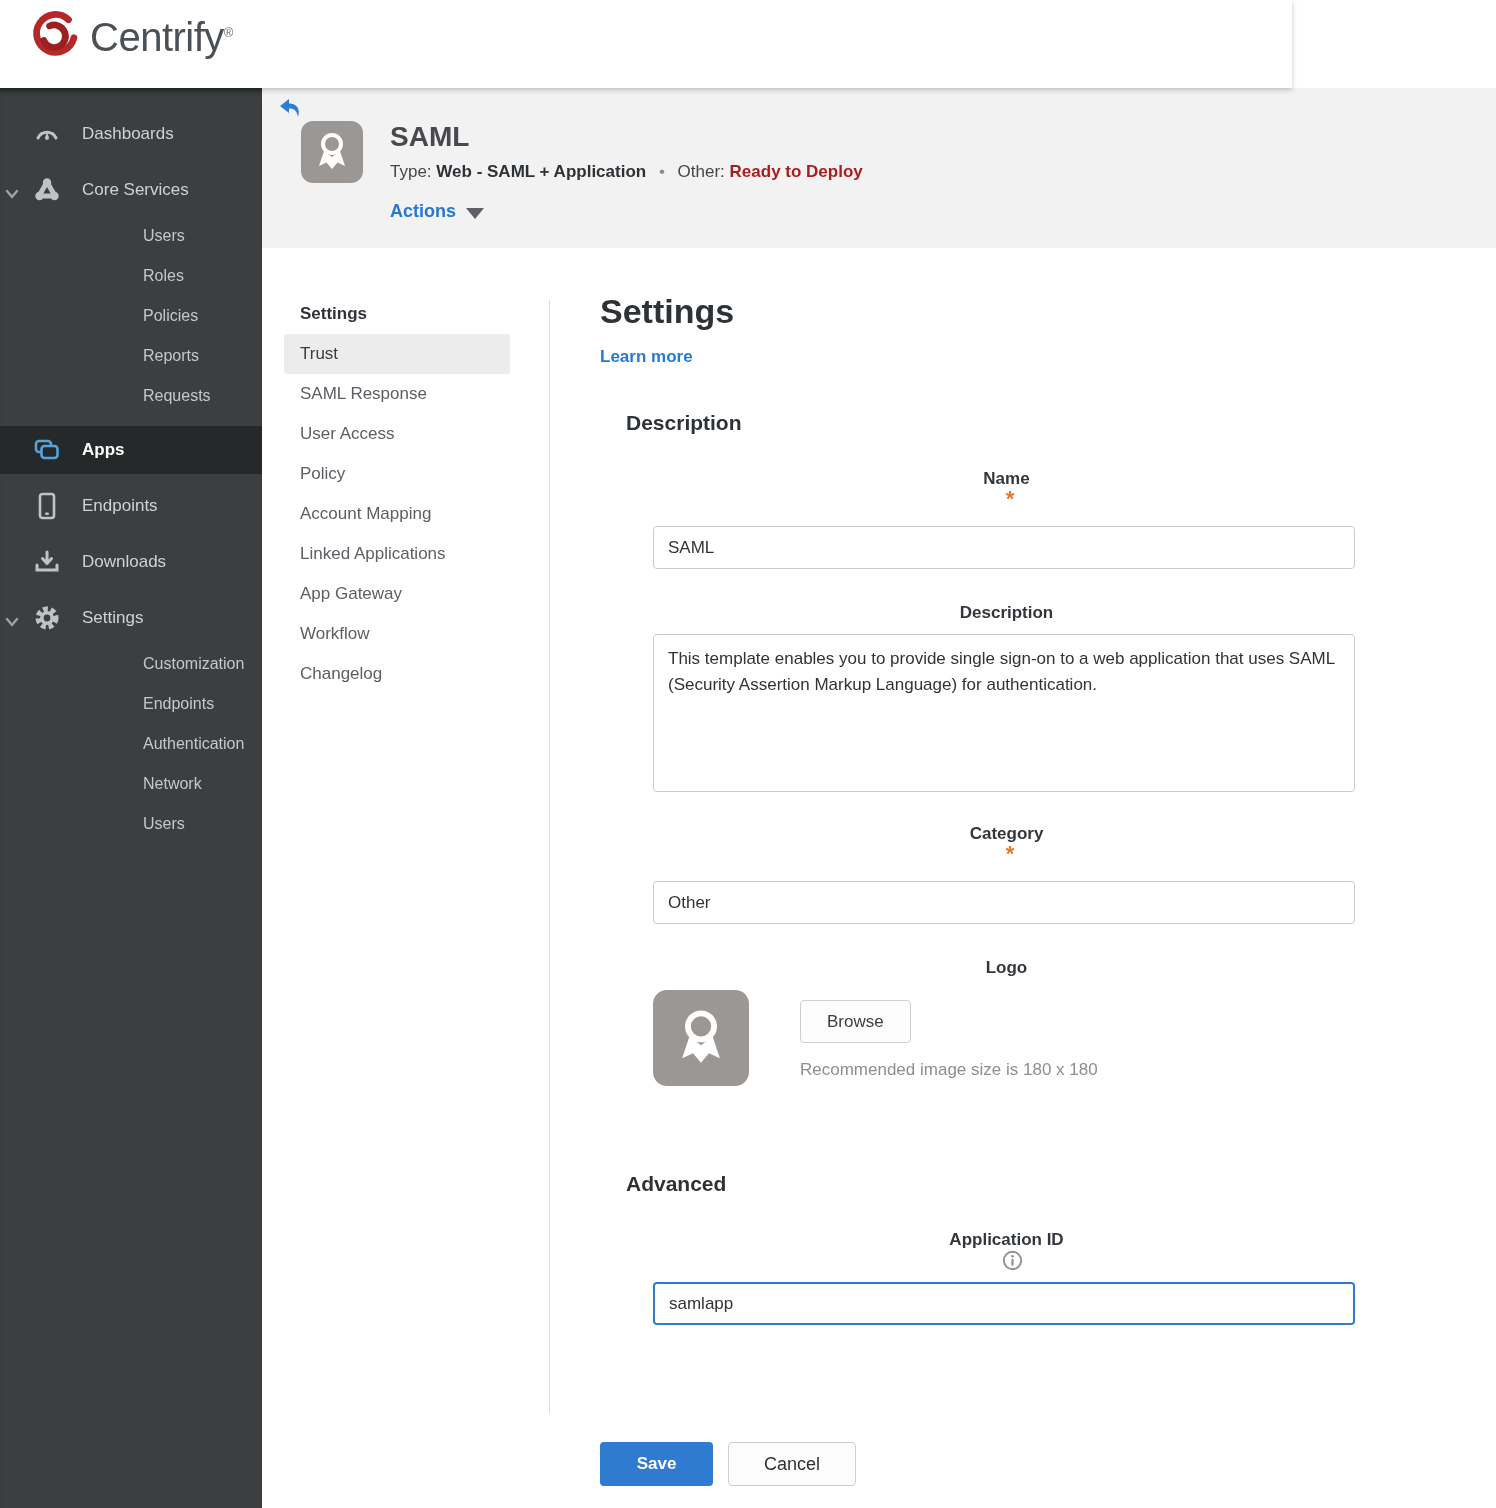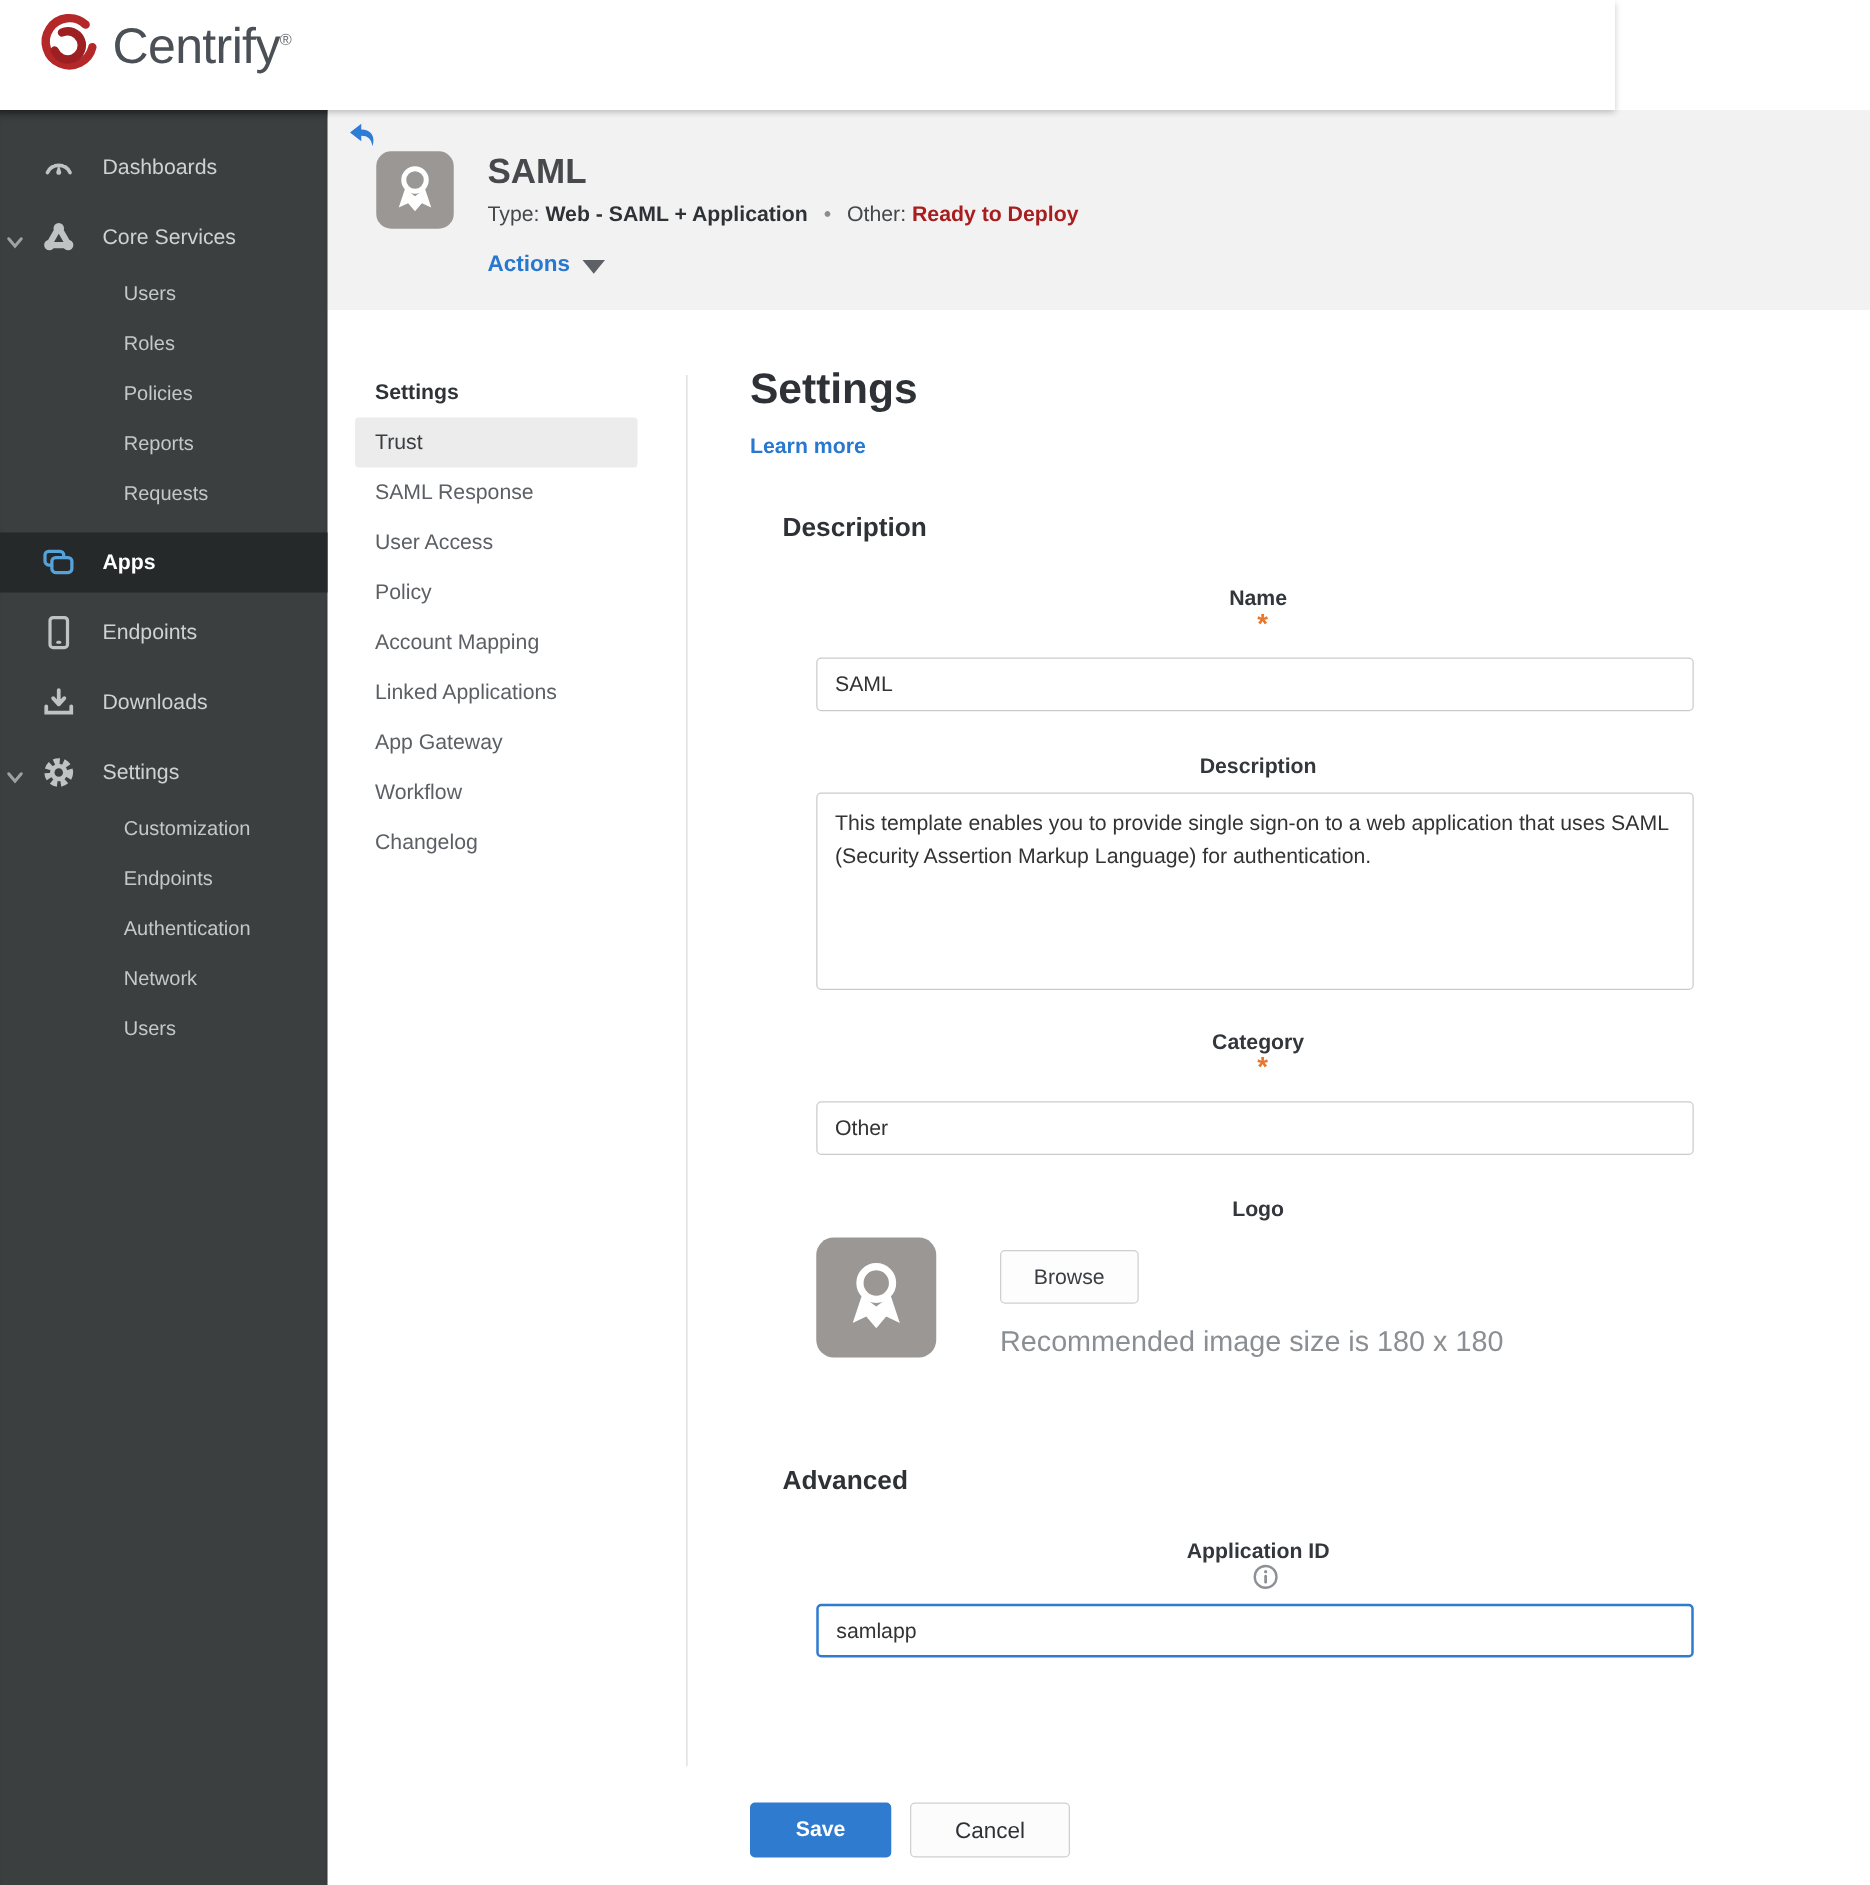--- a/index.html
+++ b/index.html
@@ -33,21 +33,21 @@
     position: relative; height: 48px; display: flex; align-items: center;
     color: #cfd2d2; font-size: 17px; cursor: pointer;
   }
   .side-row .chev { position: absolute; left: 5px; top: 18px; }
   .side-row .s-icon { position: absolute; left: 33px; width: 28px; height: 28px; display: flex; align-items: center; justify-content: center; }
   .side-row .s-label { padding-left: 82px; }
   .side-row.active { background: #262929; }
   .side-row.active .s-label { color: #ffffff; font-weight: bold; }
   .side-gap { height: 8px; }
   .sub-list { padding: 2px 0 10px 0; }
-  .sub-row { height: 40px; display: flex; align-items: center; color: #c5c8c8; font-size: 16px; cursor: pointer; }
+  .sub-row { height: 40px; display: flex; align-items: center; color: #c5c8c8; font-size: 16px; cursor: pointer; padding-left: 44px; }
   .sub-row .s-label { padding-left: 99px; }
 
   
   .app-header {
     position: absolute; left: 262px; top: 88px; width: 1234px; height: 160px;
     background: #f2f2f3;
   }
   .back-btn { position: absolute; left: 15px; top: 8px; width: 26px; height: 26px; cursor: pointer; }
   .app-logo-sm {
     position: absolute; left: 39px; top: 33px; width: 62px; height: 62px;
@@ -98,21 +98,21 @@
   .logo-big {
     width: 96px; height: 96px; background: #9b9794; border-radius: 14px;
     display: flex; align-items: center; justify-content: center; flex-shrink: 0;
   }
   .logo-col { margin-left: 51px; padding-top: 10px; }
   .browse-btn {
     font-family: "Liberation Sans", sans-serif;
     font-size: 17px; color: #3a3e42; background: #fdfdfd; border: 1px solid #cfcfcf;
     border-radius: 4px; padding: 0 26px; height: 43px; cursor: pointer;
   }
-  .logo-hint { margin-top: 17px; font-size: 23px; color: #8b8f93; }
+  .logo-hint { margin-top: 17px; font-size: 17px; color: #8b8f93; }
   .info-icon { margin-left: 12px; cursor: pointer; display: inline-flex; }
   .input-focus { border: 2px solid #2e7bd0; }
   .check-row { display: flex; align-items: center; margin-top: 33px; }
   .checkbox {
     width: 20px; height: 20px; background: #f0f0f0; border: 1px solid #b9b9b9;
     border-right-color: #9a9a9a; border-radius: 2px; position: relative; cursor: pointer; flex-shrink: 0;
   }
   .checkbox::after {
     content: "✓"; position: absolute; left: 2px; top: -2px; font-size: 17px; font-weight: bold; color: #3c3c3c;
   }

